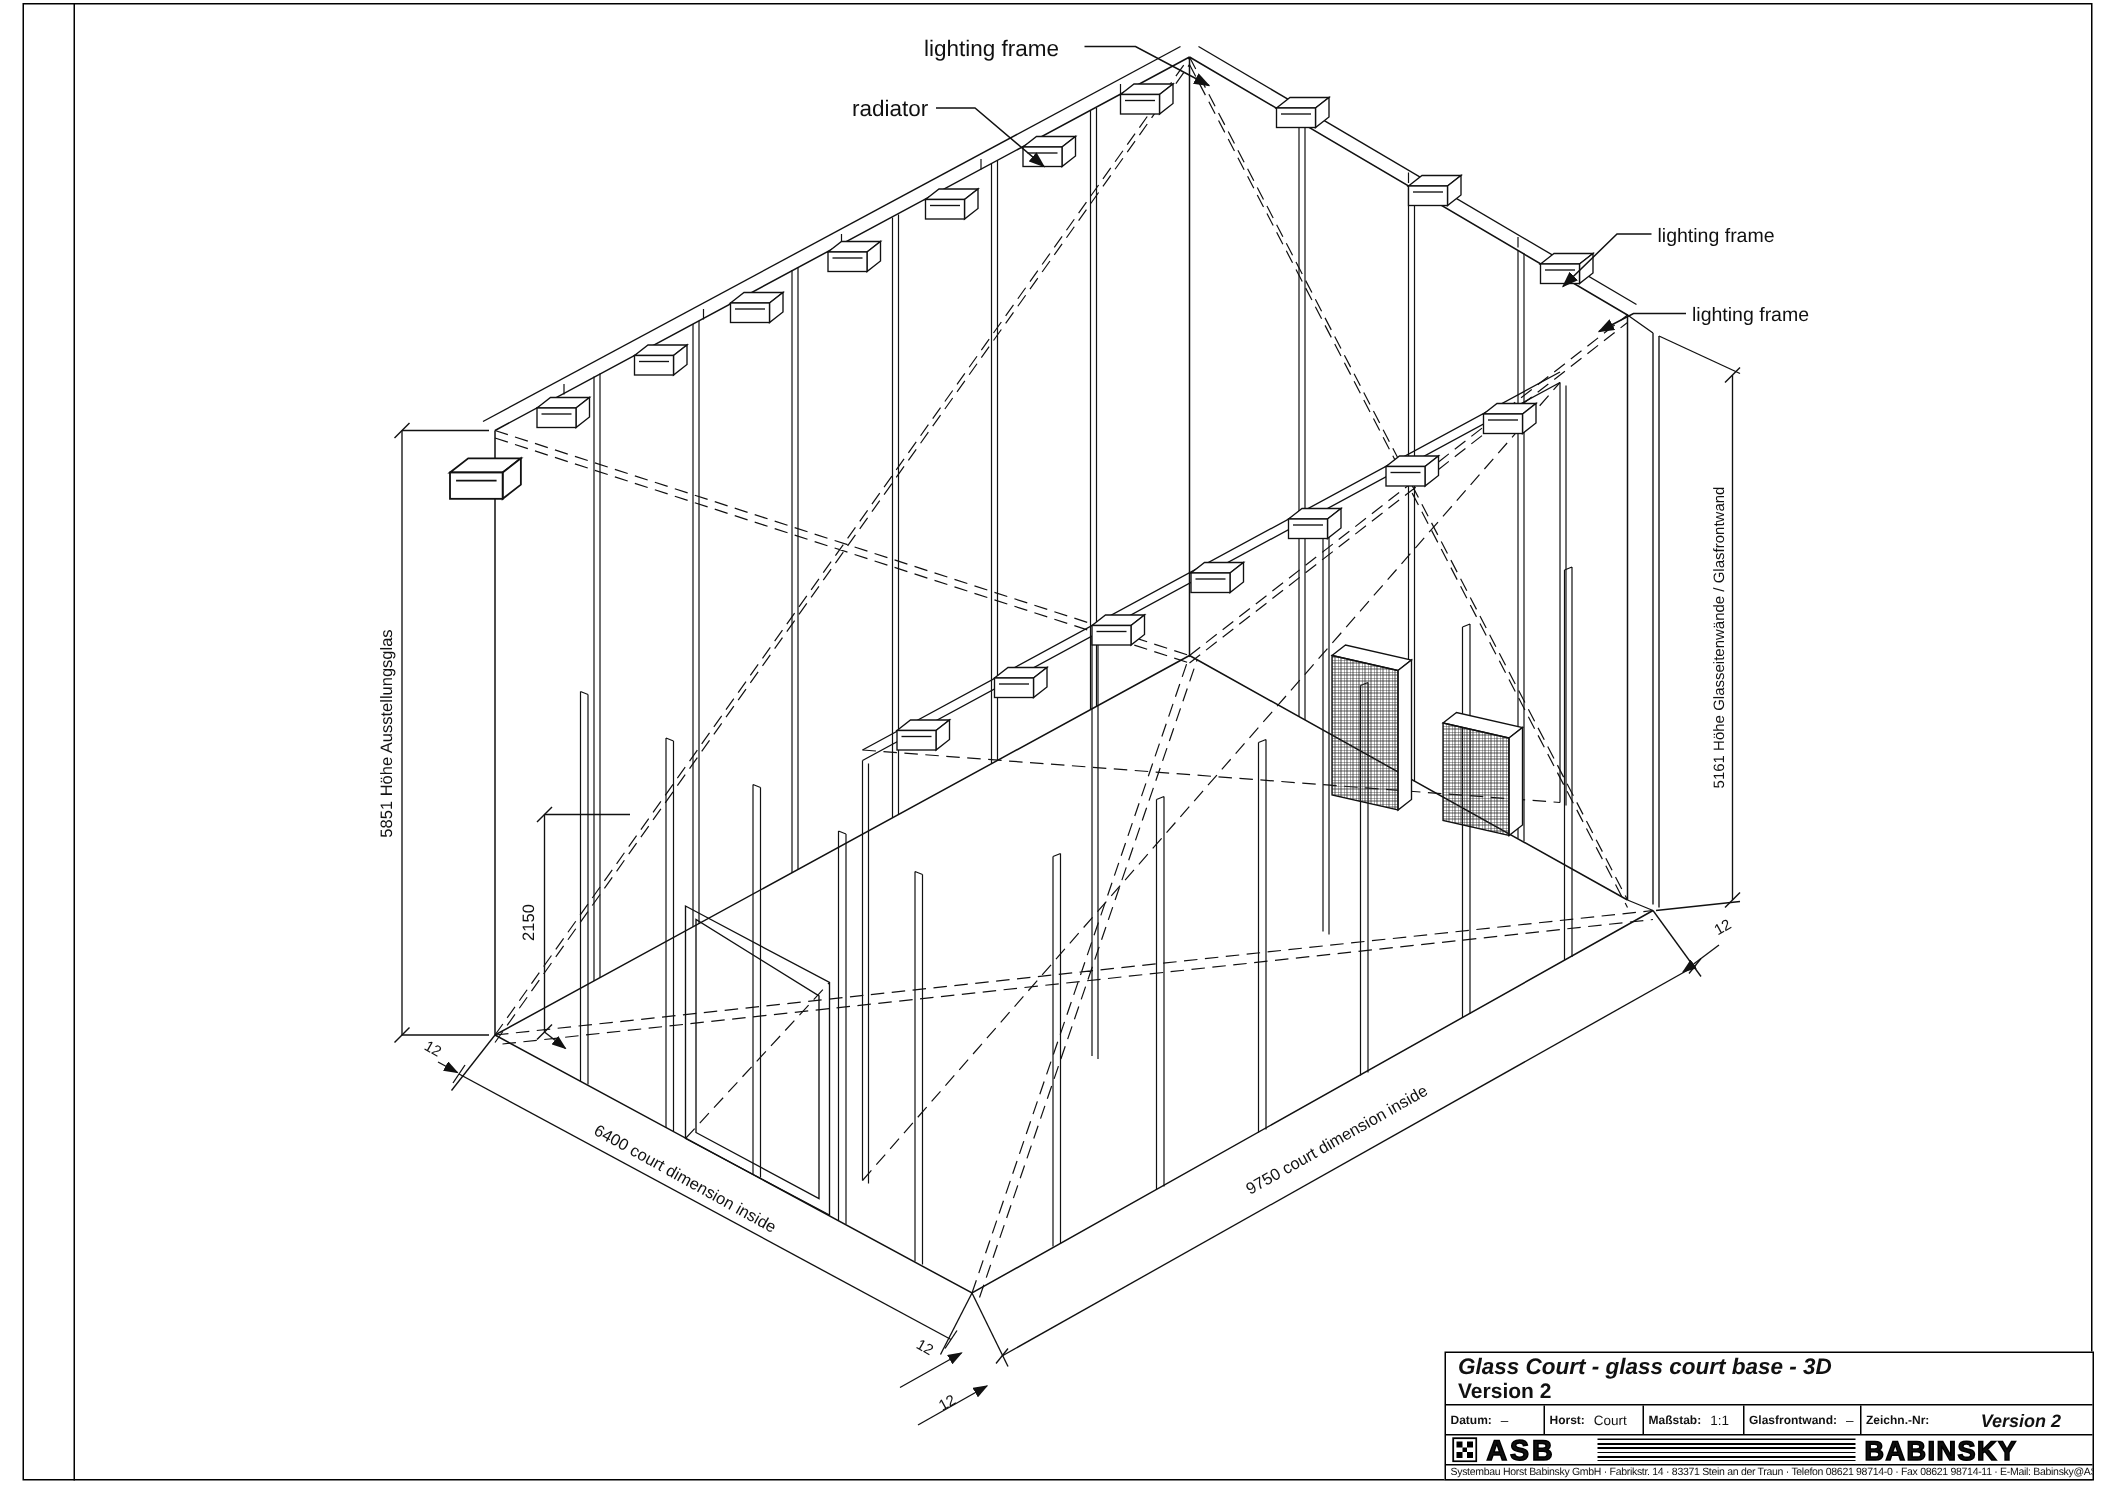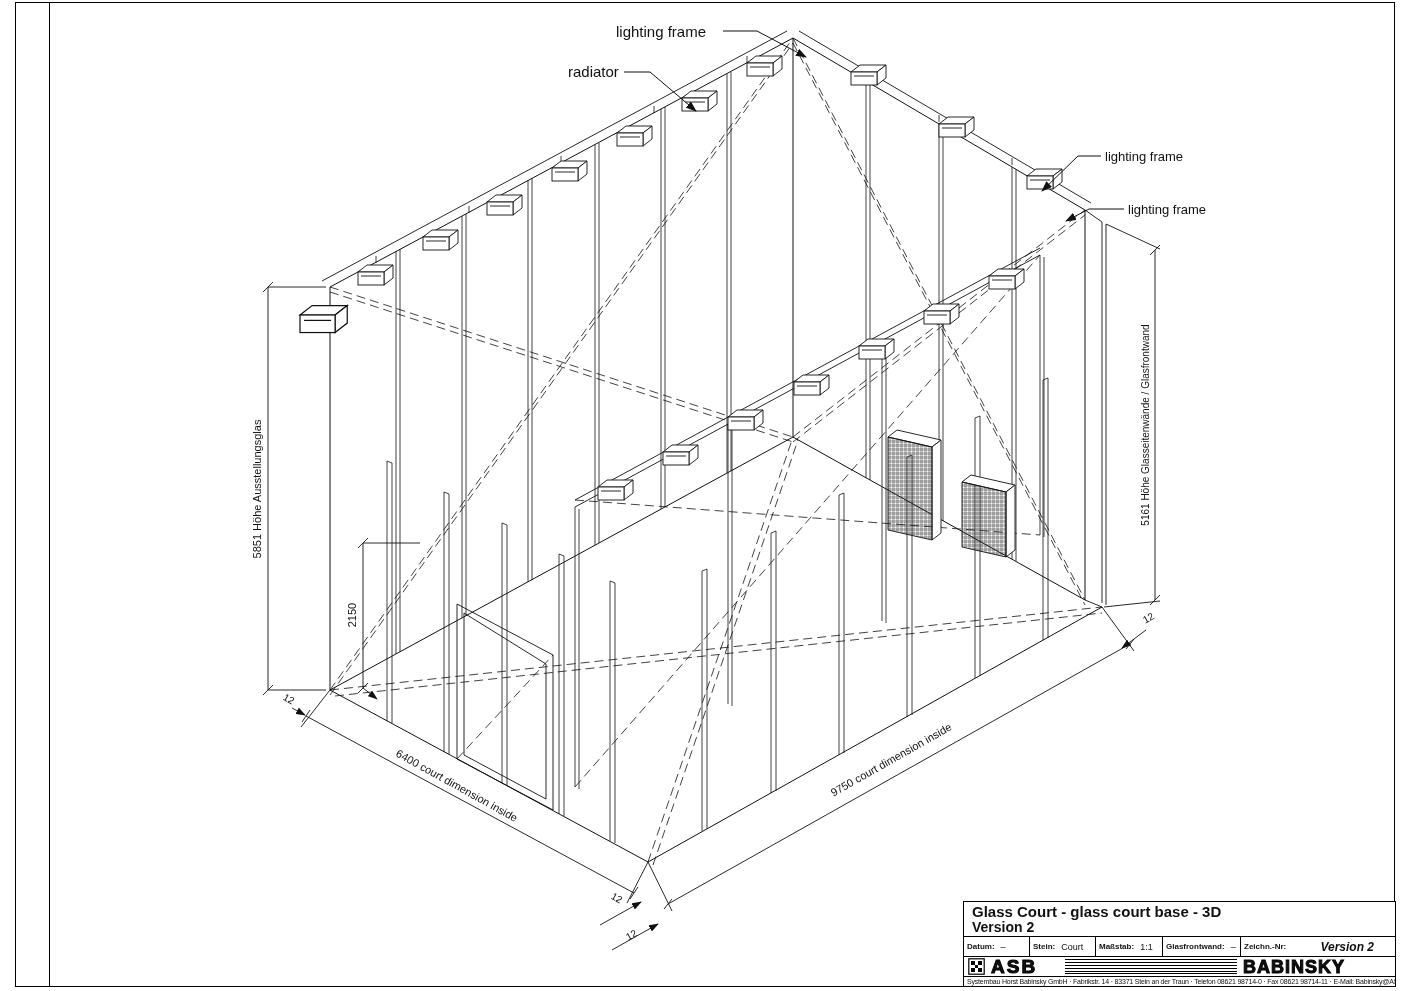--- a/index.html
+++ b/index.html
@@ -11,21 +11,21 @@
   
   svg.draw{position:absolute;left:0;top:0;}
   svg text{font-family:"Liberation Sans",sans-serif;fill:#111;}
   .callout{font-size:15px;}
   .callout.sm{font-size:13px;}
   .dimtxt{font-size:11px;}
   .dimtxt.sm{font-size:10px;}
   
   #tblock{position:absolute;left:963px;top:901px;width:433px;height:86px;border:1.6px solid #000;box-sizing:border-box;background:#fff;font-family:"Liberation Sans",sans-serif;}
   #tb-title{height:35px;border-bottom:1.2px solid #000;box-sizing:border-box;padding:2px 8px 0 8px;}
-  #tb-title .l1{font-size:15px;font-weight:600;line-height:16px;}
+  #tb-title .l1{font-size:15px;font-weight:600;line-height:16px;font-style:italic;}
   #tb-title .l2{font-size:14px;font-weight:600;line-height:15px;}
   #tb-fields{height:20px;border-bottom:1.2px solid #000;box-sizing:border-box;display:flex;}
   .tb-cell{border-right:1.2px solid #000;box-sizing:border-box;display:flex;align-items:center;padding:0 3px;gap:6px;overflow:hidden;text-align:right;}
   .tb-cell:last-child{border-right:none;}
   .tb-cell .lab{font-size:8px;font-weight:bold;white-space:nowrap;}
   .tb-cell .val{font-size:9px;white-space:nowrap;}
   .tb-cell .val.it{font-style:italic;font-size:12px;font-weight:600;}
   #tb-logos{height:19px;box-sizing:border-box;display:flex;align-items:center;padding:0 4px;gap:4px;}
   #tb-stripes{flex:1;height:15px;background:repeating-linear-gradient(to bottom,#000 0px,#000 1.3px,#fff 1.3px,#fff 2.9px);}
   #tb-foot{height:10px;border-top:1.2px solid #000;box-sizing:border-box;font-size:7px;line-height:9px;white-space:nowrap;overflow:hidden;padding:0 3px;letter-spacing:-0.2px;}
@@ -224,21 +224,21 @@
     <div id="tb-title">
       <div class="l1">Glass Court - glass court base - 3D</div>
       <div class="l2">Version 2</div>
     </div>
     <div id="tb-fields">
       <div class="tb-cell" style="width:66px">
         <span class="lab">Datum:</span>
         <span class="val">–</span>
       </div>
       <div class="tb-cell" style="width:66px">
-        <span class="lab">Stein:</span>
+        <span class="lab">Horst:</span>
         <span class="val">Court</span>
       </div>
       <div class="tb-cell" style="width:67px">
         <span class="lab">Maßstab:</span>
         <span class="val">1:1</span>
       </div>
       <div class="tb-cell" style="width:78px">
         <span class="lab">Glasfrontwand:</span>
         <span class="val">–</span>
       </div>

